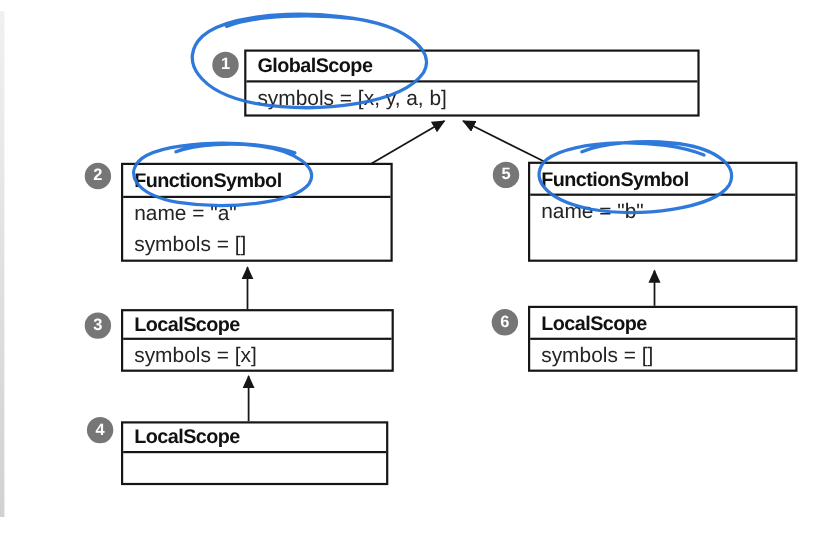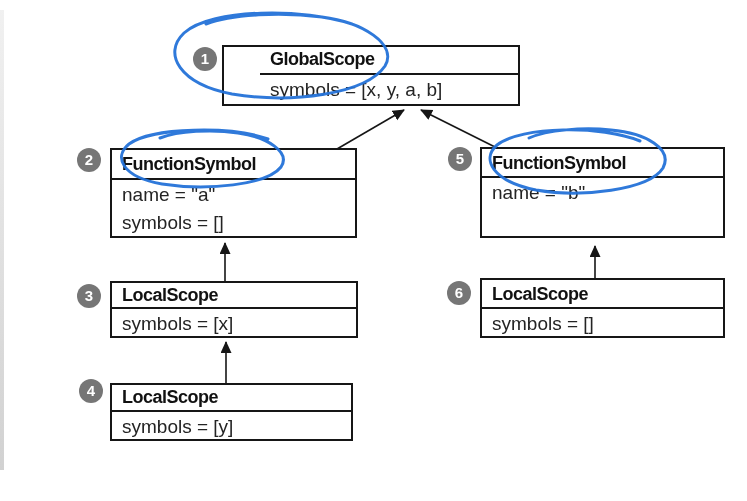--- a/index.html
+++ b/index.html
@@ -67,21 +67,21 @@
     pointer-events: none;
   }
 </style>
 </head>
 <body>
 
 <div class="stage">
 
   <div class="edge-artifact"></div>
 
-  <div class="uml-box" style="left:222px; top:45px; width:298px; height:61px;padding-left:36px;">
+  <div class="uml-box" style="left:222px; top:45px; width:414px; height:61px;">
     <div class="uml-hdr" style="height:28px;">GlobalScope</div>
     <div class="uml-bdy">
       <div class="uml-line">symbols = [x, y, a, b]</div>
     </div>
   </div>
   <div class="badge" style="left:193px; top:47px;">1</div>
 
   <div class="uml-box" style="left:110px; top:148px; width:247px; height:90px;">
     <div class="uml-hdr" style="height:30px; padding-top:4px;">FunctionSymbol</div>
     <div class="uml-bdy">
@@ -110,23 +110,20 @@
   <div class="uml-box" style="left:480px; top:278px; width:245px; height:60px;">
     <div class="uml-hdr" style="height:29px; padding-top:4px;">LocalScope</div>
     <div class="uml-bdy">
       <div class="uml-line">symbols = []</div>
     </div>
   </div>
   <div class="badge" style="left:447px; top:281px;">6</div>
 
   <div class="uml-box" style="left:110px; top:383px; width:243px; height:58px;">
     <div class="uml-hdr" style="height:27px;">LocalScope</div>
-    <div class="uml-bdy">
-      <div class="uml-line">symbols = [y]</div>
-    </div>
   </div>
   <div class="badge" style="left:79px; top:379px;">4</div>
 
   <svg class="overlay" width="747" height="501" viewBox="0 0 747 501">
     <defs>
       <marker id="arw" markerUnits="userSpaceOnUse" markerWidth="14" markerHeight="12" refX="11" refY="5.5" orient="auto">
         <path d="M0,0 L12,5.5 L0,11 Z" fill="#161616"></path>
       </marker>
     </defs>
 

